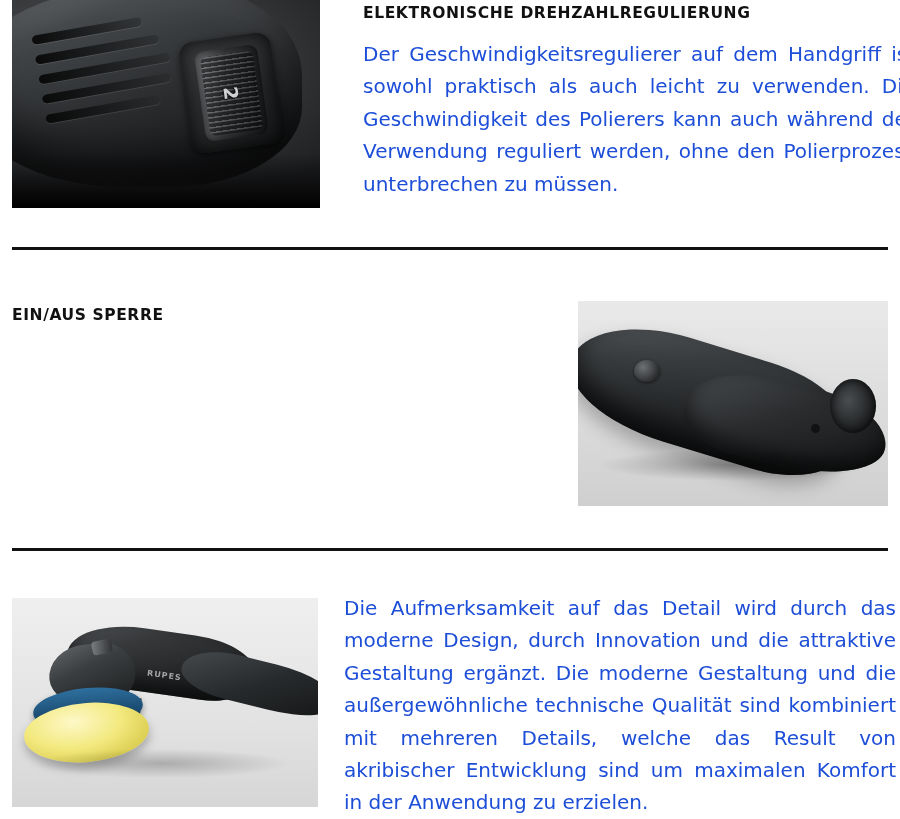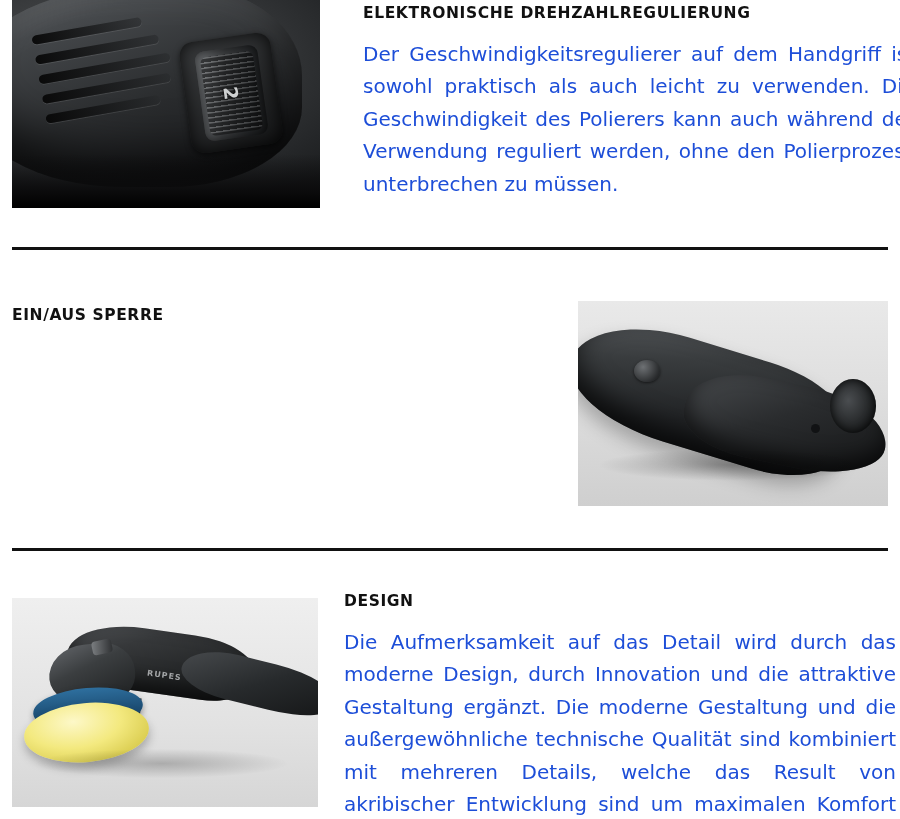--- a/index.html
+++ b/index.html
@@ -388,17 +388,16 @@
     <div class="head"></div>
     <div class="dial-small"></div>
     <div class="spindle"></div>
     <div class="backing"></div>
     <div class="pad"></div>
     <div class="brand">RUPES</div>
     <div class="ground-shadow"></div>
   </div>
 
   <div class="section" id="sec3-text">
-    <h2 class="heading">DESIGN</h2>
     <p class="body-text">Die Aufmerksamkeit auf das Detail wird durch das moderne Design, durch Innovation und die attraktive Gestaltung ergänzt. Die moderne Gestaltung und die außergewöhnliche technische Qualität sind kombiniert mit mehreren Details, welche das Result von akribischer Entwicklung sind um maximalen Komfort in der Anwendung zu erzielen.</p>
   </div>
 
 </div>
 
 </body></html>

